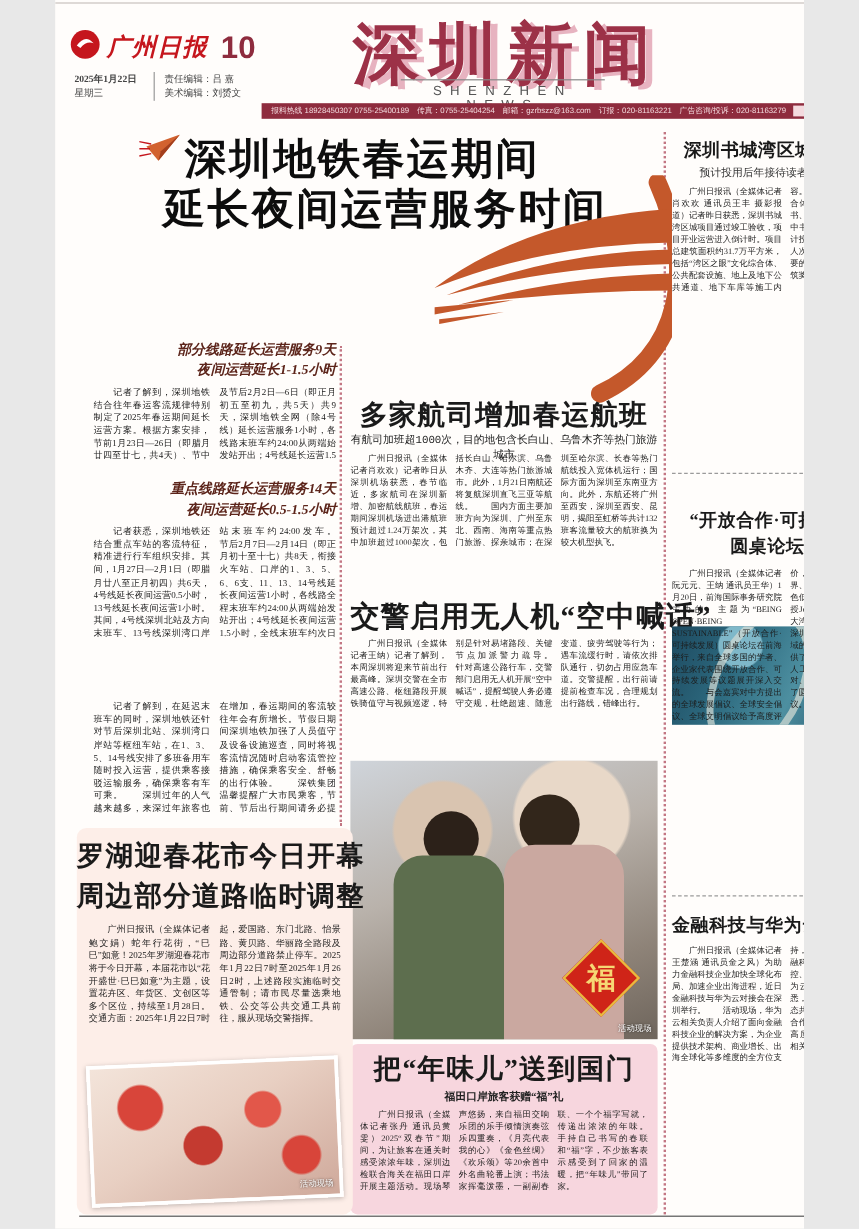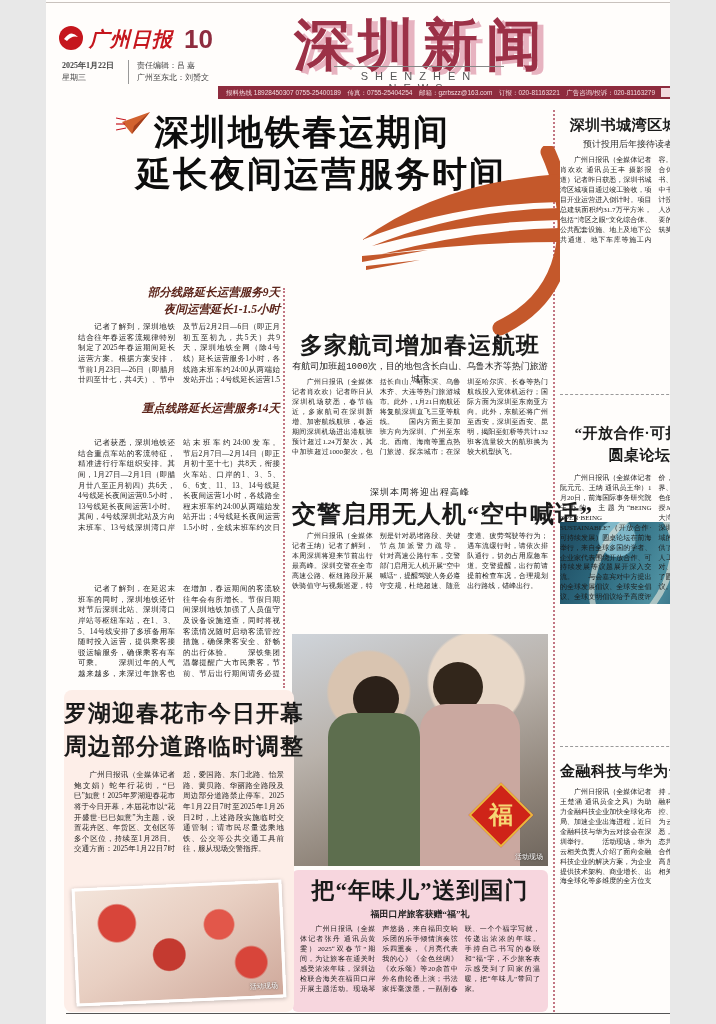--- a/index.html
+++ b/index.html
@@ -104,21 +104,21 @@
     <span class="logo-script">广州日报</span>
     <span class="pagenum" style="margin-left:6px;">10</span>
   </div>
 
   <div class="abs dateblock" style="left:16px;top:60px;">
     <div class="d1">2025年1月22日</div>
     <div>星期三</div>
   </div>
   <div class="abs editors" style="left:82px;top:60px;">
     <div>责任编辑：吕 嘉</div>
-    <div>广州至东北：刘赟文</div>
+    <div>美术编辑：刘赟文</div>
   </div>
 
   <div class="abs masthead" style="left:248px;top:8px;">深圳新闻</div>
   <div class="abs masthead-en" style="left:288px;top:66px;width:170px;">SHENZHEN NEWS</div>
 
   <div class="abs contactbar" style="left:172px;top:86px;width:532px;height:13px;">
     <span>报料热线 18928450307 0755-25400189　传真：0755-25404254　邮箱：gzrbszz@163.com　订报：020-81163221　广告咨询/投诉：020-81163279</span>
     <span class="qr"></span>
   </div>
 
@@ -150,30 +150,30 @@
 
 
   <div class="abs sec-sub" style="left:32px;top:284px;width:202px;">
     <div>部分线路延长运营服务9天</div>
     <div>夜间运营延长1-1.5小时</div>
   </div>
   <div class="abs body-txt cols2" style="left:32px;top:322px;width:202px;height:72px;">　　记者了解到，深圳地铁结合往年春运客流规律特别制定了2025年春运期间延长运营方案。根据方案安排，节前1月23日—26日（即腊月廿四至廿七，共4天）、节中及节后2月2日—6日（即正月初五至初九，共5天）共9天，深圳地铁全网（除4号线）延长运营服务1小时，各线路末班车约24:00从两端始发站开出；4号线延长运营1.5小时，全线末班车约次日0:30从两端始发站开出。　　在此基础上，1、3、5、6、7、9、10、11、12号线等含半程末班车的线路发车时间将继续延长30—60分钟。全网延长运营期间，4、5、6号线深圳北站、11号线机场站及方向末班车不早于次日1:00发车，1号线罗湖站不早于次日0:55发车，13号线深圳湾口岸站不早于24:00发车。</div>
 
   <div class="abs sec-sub" style="left:32px;top:400px;width:202px;">
     <div>重点线路延长运营服务14天</div>
+    <div>夜间运营延长0.5-1.5小时</div>
   </div>
   <div class="abs body-txt cols2" style="left:32px;top:438px;width:202px;height:100px;">　　记者获悉，深圳地铁还结合重点车站的客流特征，精准进行行车组织安排。其间，1月27日—2月1日（即腊月廿八至正月初四）共6天，4号线延长夜间运营0.5小时，13号线延长夜间运营1小时。其间，4号线深圳北站及方向末班车、13号线深圳湾口岸站末班车约24:00发车。　　节后2月7日—2月14日（即正月初十至十七）共8天，衔接火车站、口岸的1、3、5、6、6支、11、13、14号线延长夜间运营1小时，各线路全程末班车约24:00从两端始发站开出；4号线延长夜间运营1.5小时，全线末班车约次日0:30从两端始发站开出。在此基础上，以上含半程末班车的线路发车时间将继续延长30—60分钟。部分线路延长运营期间，4、5、6号线深圳北站、11号线机场站及方向末班车不早于次日1:00发车，1号线罗湖站不早于次日0:55发车，13号线深圳湾口岸站不早于24:00发车。</div>
 
   <div class="abs body-txt cols2" style="left:32px;top:584px;width:202px;height:100px;">　　记者了解到，在延迟末班车的同时，深圳地铁还针对节后深圳北站、深圳湾口岸站等枢纽车站，在1、3、5、14号线安排了多班备用车随时投入运营，提供乘客接驳运输服务，确保乘客有车可乘。　　深圳过年的人气越来越多，来深过年旅客也在增加，春运期间的客流较往年会有所增长。节假日期间深圳地铁加强了人员值守及设备设施巡查，同时将视客流情况随时启动客流管控措施，确保乘客安全、舒畅的出行体验。　　深铁集团温馨提醒广大市民乘客，节前、节后出行期间请务必提前规划、错峰出行，如遇客流管控，请听从现场指引，如需帮助可直接联系车站工作人员，或致电深圳地铁客服热线0755-88960600。</div>
 
   <div class="abs mid-hl" style="left:246px;top:330px;width:256px;">多家航司增加春运航班</div>
   <div class="abs mid-sub" style="left:246px;top:360px;width:256px;font-family:Liberation Mono, monospace;">有航司加班超1000次，目的地包含长白山、乌鲁木齐等热门旅游城市</div>
   <div class="abs body-txt cols3" style="left:246px;top:378px;width:256px;height:102px;">　　广州日报讯（全媒体记者肖欢欢）记者昨日从深圳机场获悉，春节临近，多家航司在深圳新增、加密航线航班，春运期间深圳机场进出港航班预计超过1.24万架次，其中加班超过1000架次，包括长白山、哈尔滨、乌鲁木齐、大连等热门旅游城市。此外，1月21日南航还将复航深圳直飞三亚等航线。　　国内方面主要加班方向为深圳、广州至东北、西南、海南等重点热门旅游、探亲城市；在深圳至哈尔滨、长春等热门航线投入宽体机运行；国际方面为深圳至东南亚方向。此外，东航还将广州至西安，深圳至西安、昆明，揭阳至虹桥等共计132班客流量较大的航班换为较大机型执飞。</div>
 
-  <div class="abs kicker" style="left:246px;top:486px;width:256px;">深圳本周将迎出程高峰</div>
   <div class="abs mid-hl" style="left:246px;top:498px;width:256px;font-size:24px;">交警启用无人机“空中喊话”</div>
   <div class="abs body-txt cols3" style="left:246px;top:532px;width:256px;height:98px;">　　广州日报讯（全媒体记者王纳）记者了解到，本周深圳将迎来节前出行最高峰。深圳交警在全市高速公路、枢纽路段开展铁骑值守与视频巡逻，特别是针对易堵路段、关键节点加派警力疏导。　　针对高速公路行车，交警部门启用无人机开展“空中喊话”，提醒驾驶人务必遵守交规，杜绝超速、随意变道、疲劳驾驶等行为；遇车流缓行时，请依次排队通行，切勿占用应急车道。交警提醒，出行前请提前检查车况，合理规划出行路线，错峰出行。</div>
 
   <div class="abs photo photo-scene" style="left:246px;top:634px;width:256px;height:232px;">
     <div class="head1"></div>
     <div class="head2"></div>
     <div class="coat1"></div>
     <div class="coat2"></div>
     <div class="fu">
         <span>福</span>

